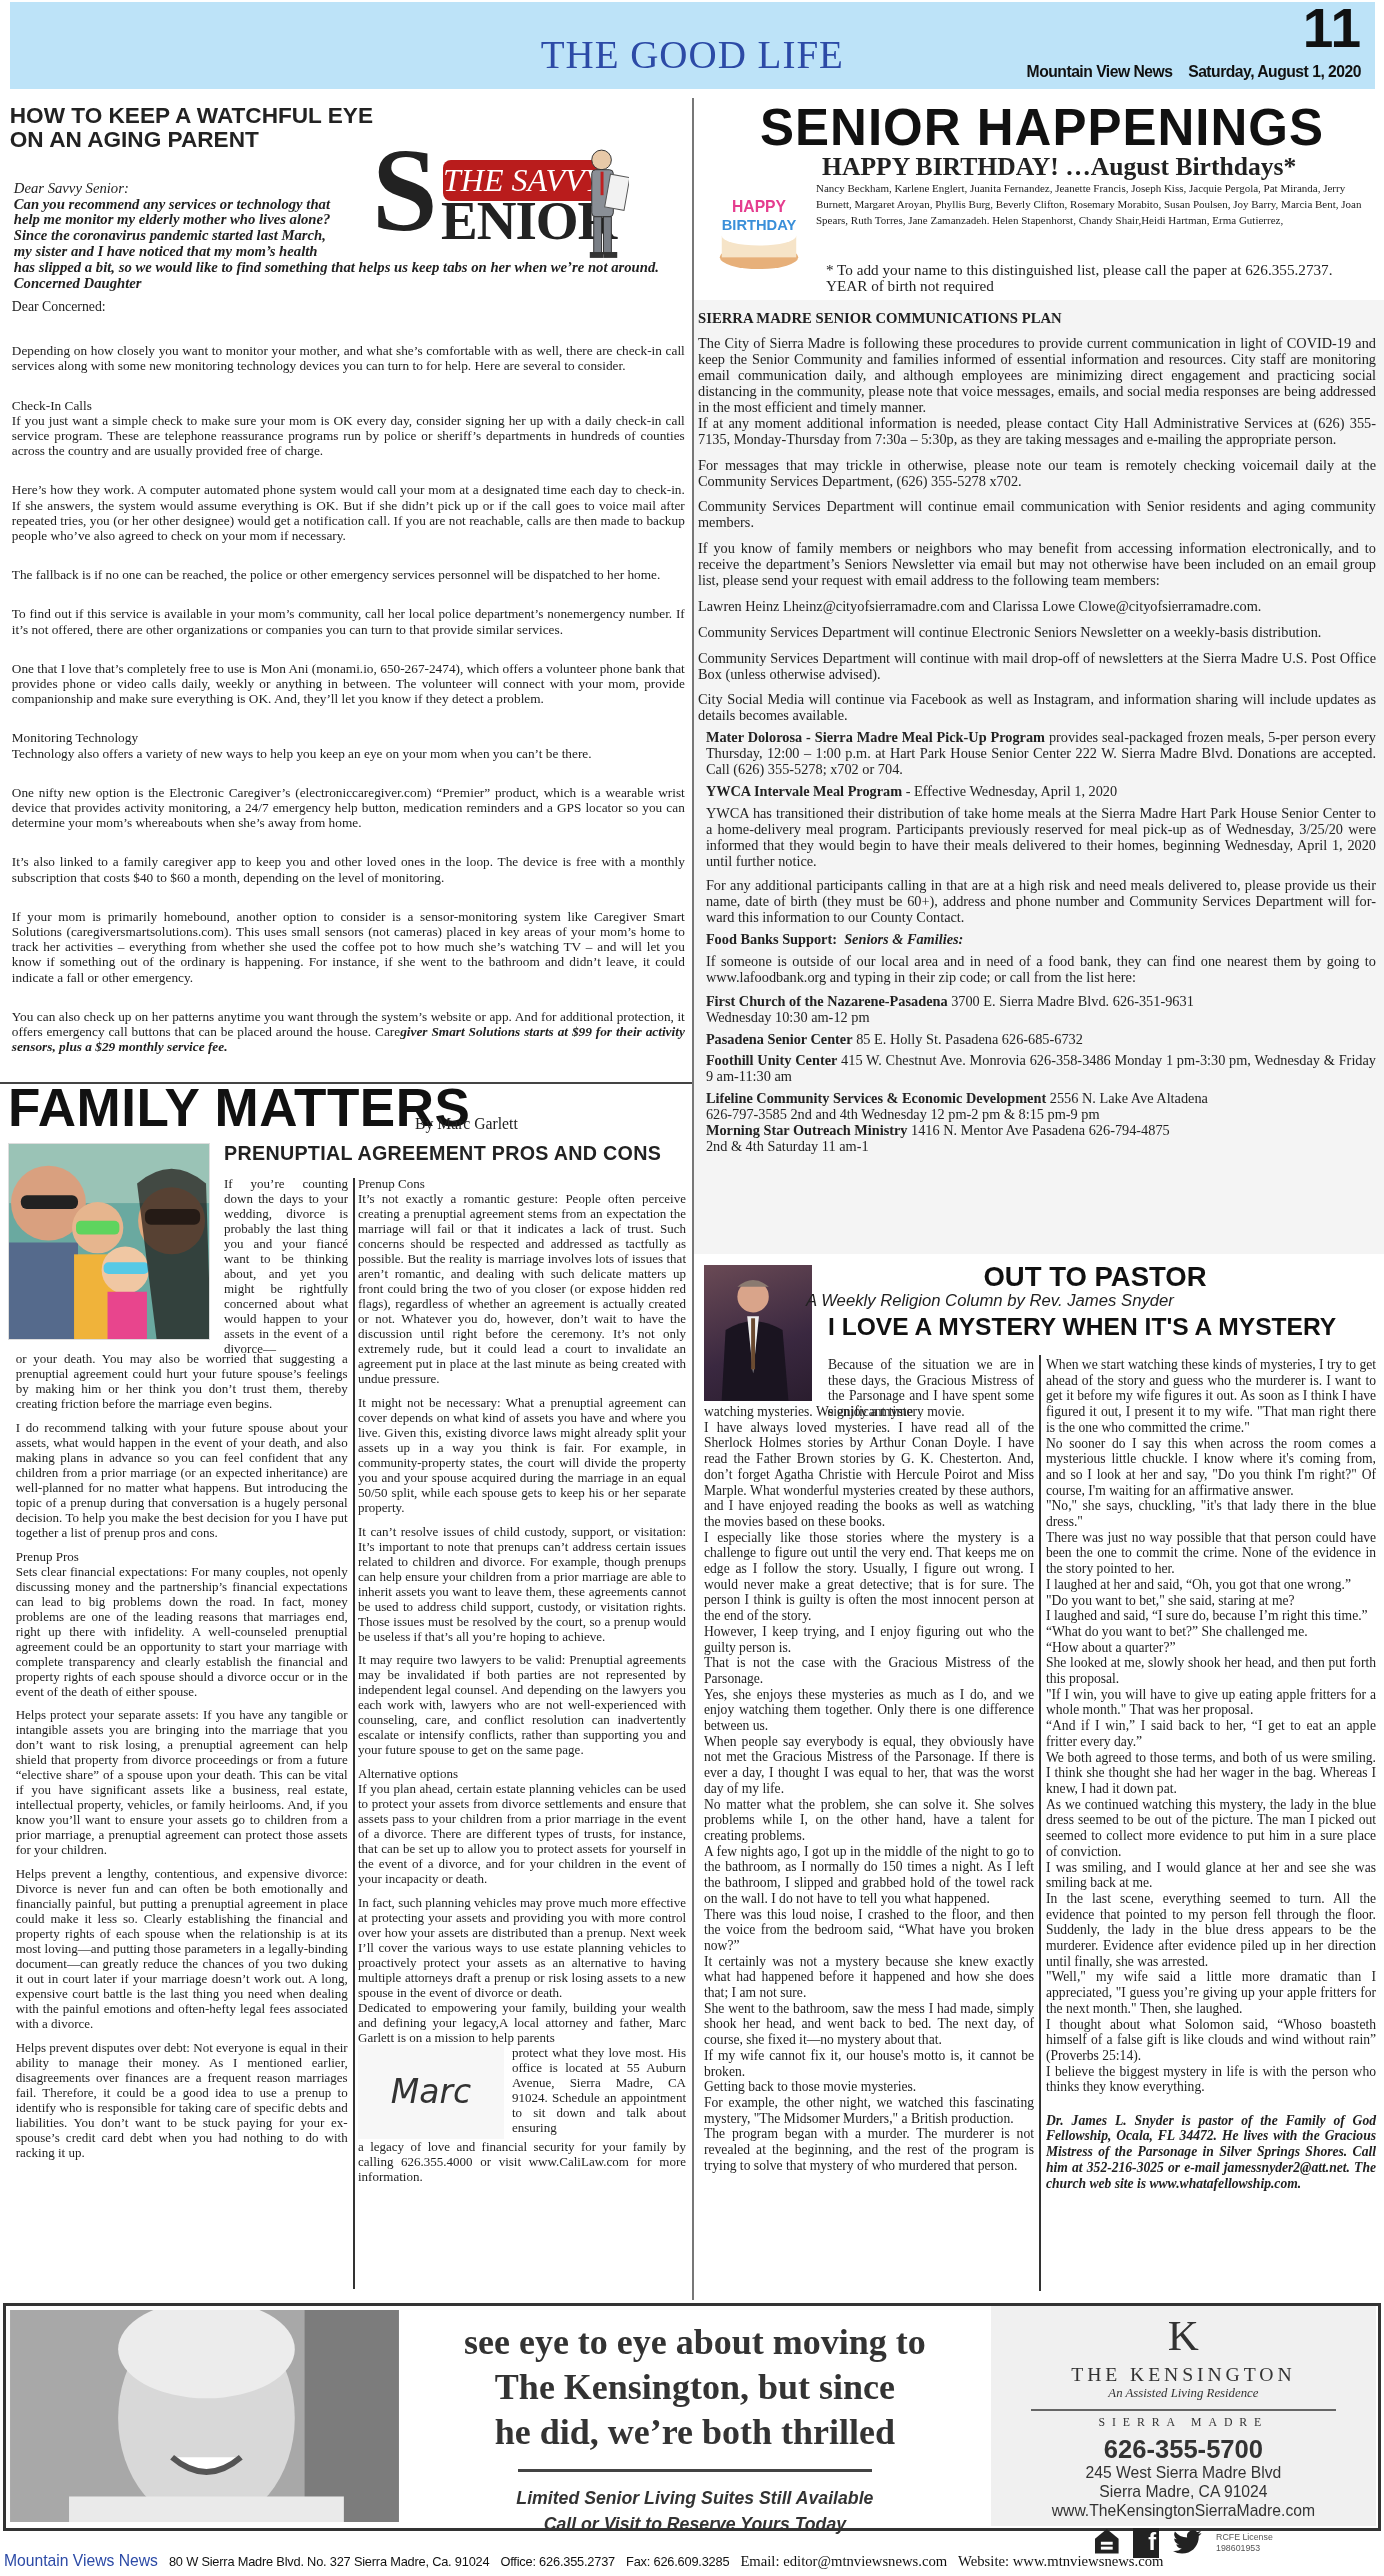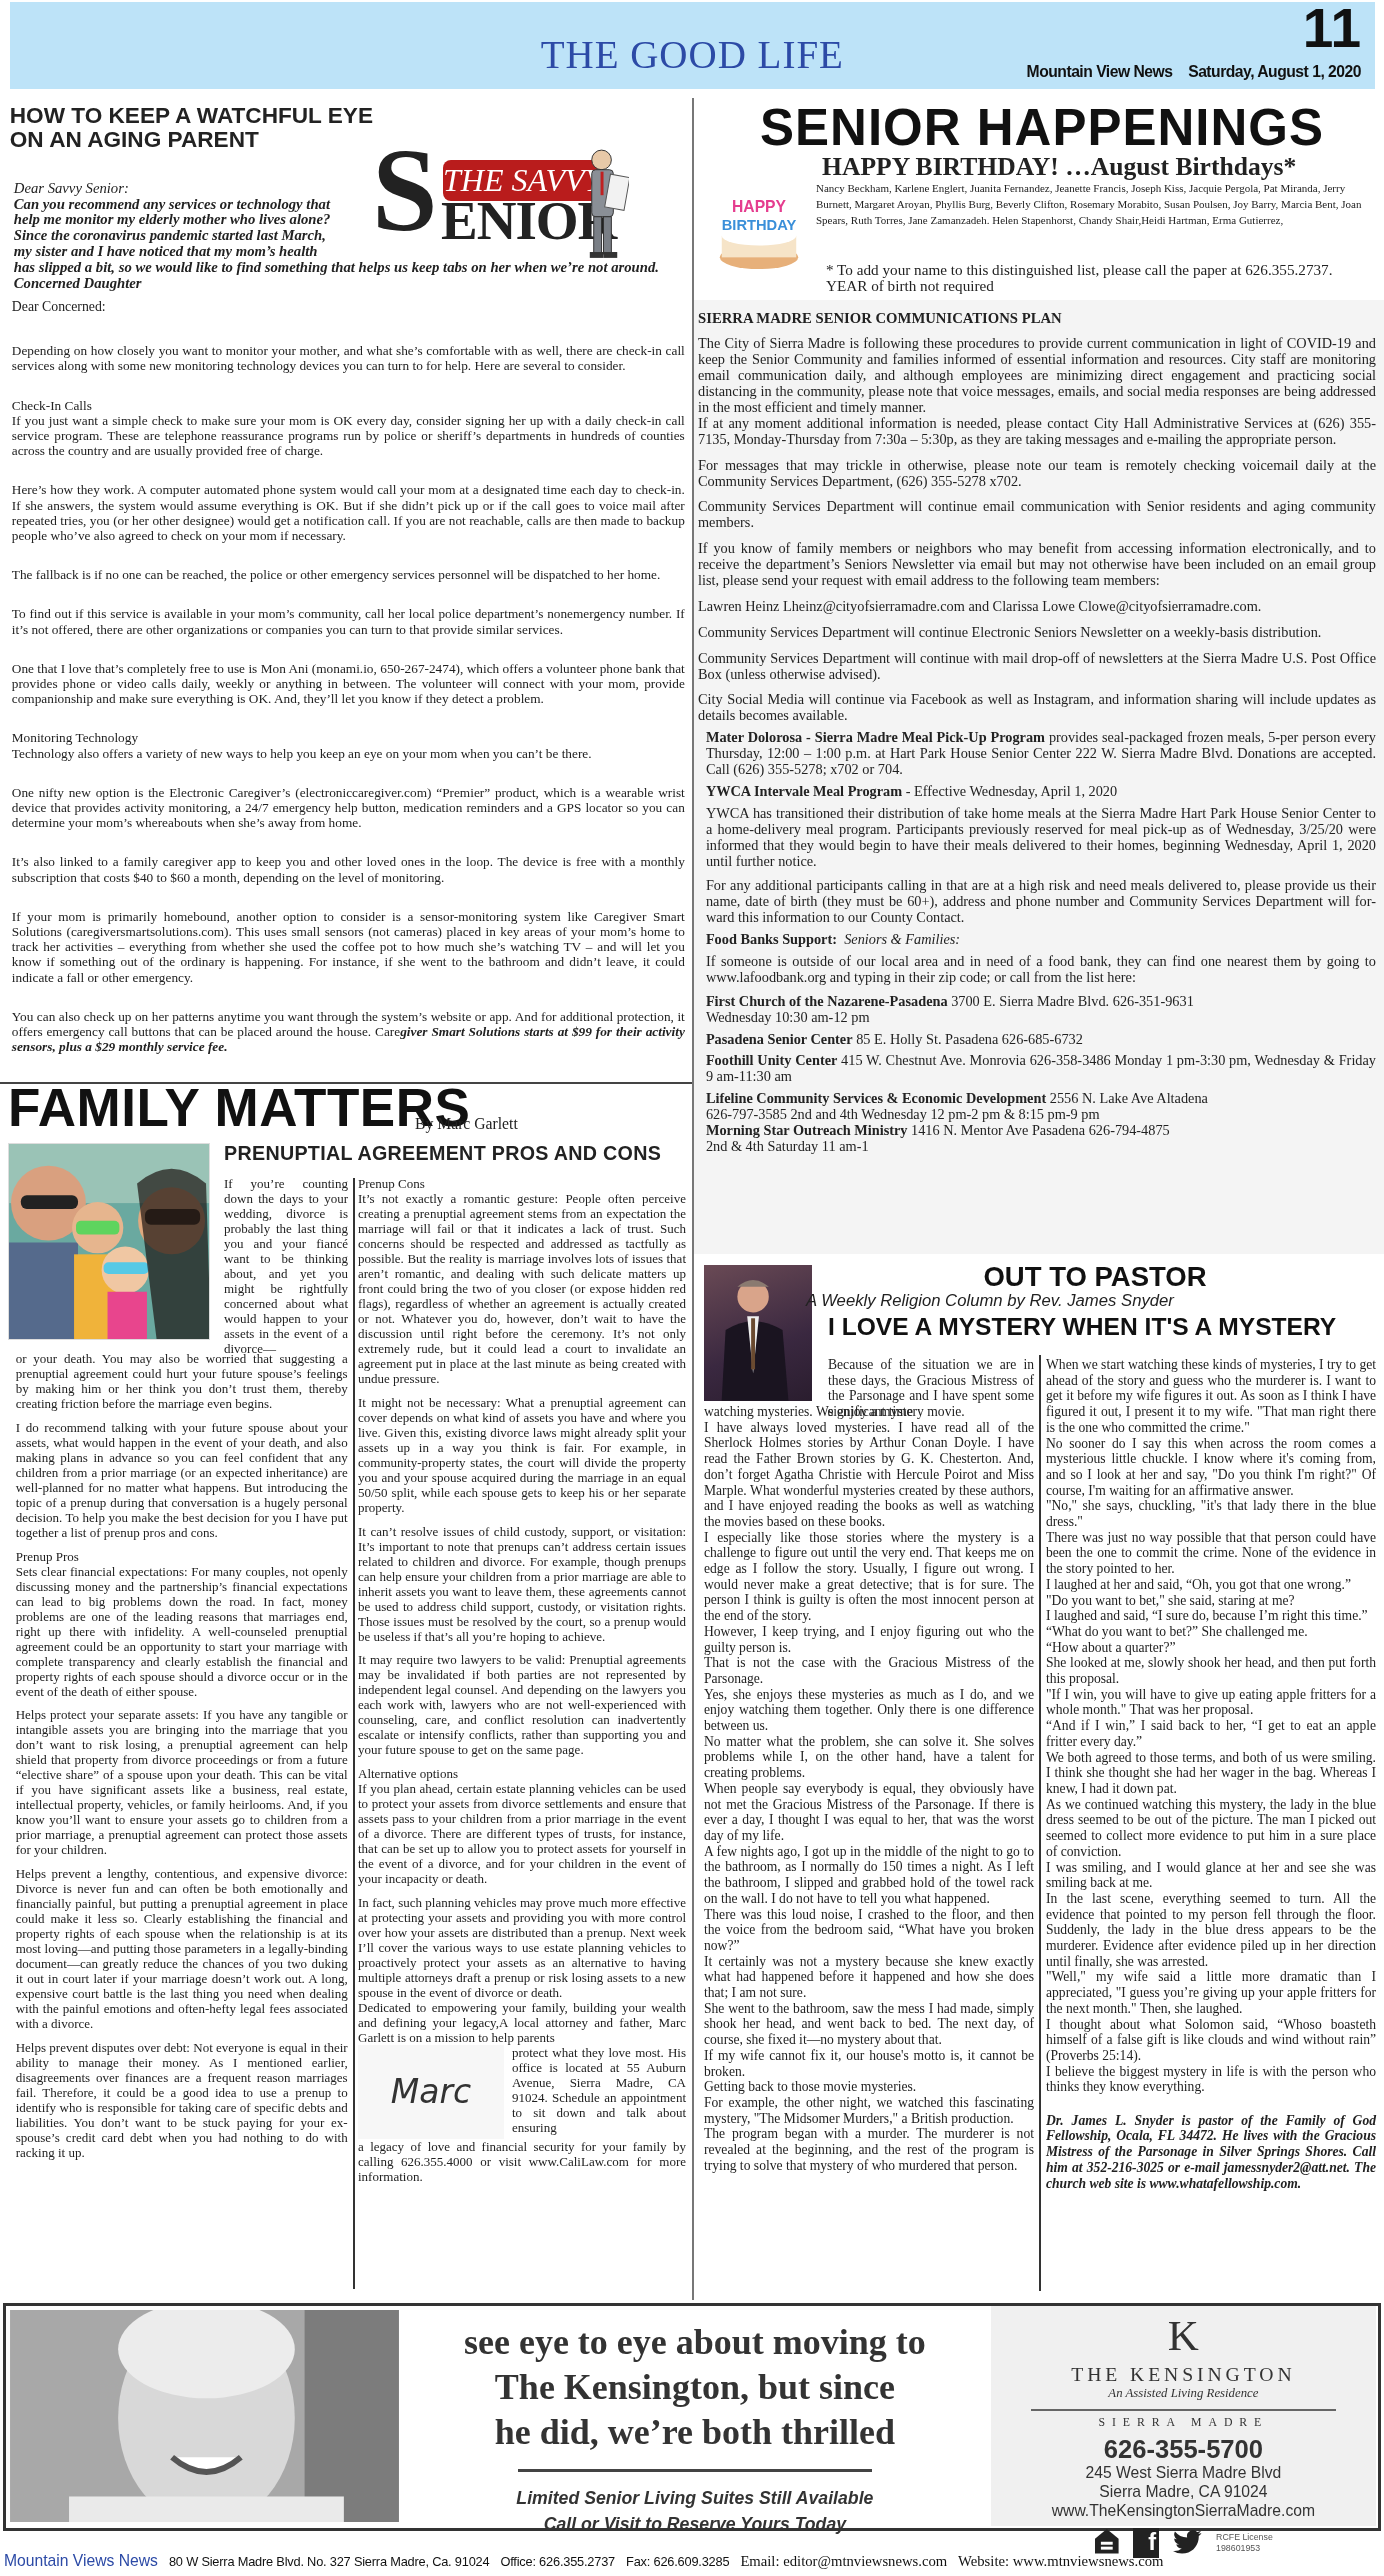--- a/index.html
+++ b/index.html
@@ -142,21 +142,21 @@
   <p>If you know of family members or neighbors who may benefit from accessing information electronically, and to receive the department’s Seniors Newsletter via email but may not otherwise have been included on an email group list, please send your request with email address to the following team members:</p>
   <p>Lawren Heinz Lheinz@cityofsierramadre.com and Clarissa Lowe Clowe@cityofsierramadre.com.</p>
   <p>Community Services Department will continue Electronic Seniors Newsletter on a weekly-basis distribution.</p>
   <p>Community Services Department will continue with mail drop-off of newsletters at the Sierra Madre U.S. Post Office Box (unless otherwise advised).</p>
   <p style="margin-bottom:5.9px">City Social Media will continue via Facebook as well as Instagram, and information sharing will include updates as details becomes available.</p>
   <div class="ind">
     <p style="margin-bottom:5.9px"><b>Mater Dolorosa - Sierra Madre Meal Pick-Up Program</b><span> provides seal-packaged frozen meals, 5-per person every Thursday, 12:00 – 1:00 p.m. at Hart Park House Senior Center 222 W. Sierra Madre Blvd. Donations are accepted. Call (626) 355-5278; x702 or 704.</span></p>
     <p style="margin-bottom:5.9px"><b>YWCA Intervale Meal Program</b><span> - Effective Wednesday, April 1, 2020</span></p>
     <p style="margin-bottom:7.9px">YWCA has transitioned their distribution of take home meals at the Sierra Madre Hart Park House Senior Center to a home-delivery meal program. Participants previously reserved for meal pick-up as of Wednesday, 3/25/20 were informed that they would begin to have their meals delivered to their homes, beginning Wednesday, April 1, 2020 until further notice.</p>
     <p style="margin-bottom:5.9px">For any additional participants calling in that are at a high risk and need meals delivered to, please provide us their name, date of birth (they must be 60+), address and phone number and Community Services Department will for-ward this information to our County Contact.</p>
-    <p style="margin-bottom:5.9px"><b>Food Banks Support:</b>&nbsp;&nbsp;<i style="font-weight:normal">Seniors &amp; Families:</i></p>
+    <p style="margin-bottom:5.9px"><b>Food Banks Support:</b>&nbsp;&nbsp;<i style="font-weight:bold">Seniors &amp; Families:</i></p>
     <p style="margin-bottom:7.9px">If someone is outside of our local area and in need of a food bank, they can find one nearest them by going to www.lafoodbank.org and typing in their zip code; or call from the list here:</p>
     <p style="margin-bottom:5.9px;text-align:left"><b>First Church of the Nazarene-Pasadena</b><span> 3700 E. Sierra Madre Blvd. 626-351-9631</span><br><span>Wednesday 10:30 am-12 pm</span></p>
     <p style="margin-bottom:5.9px;text-align:left"><b>Pasadena Senior Center</b><span>  85 E. Holly St. Pasadena  626-685-6732</span></p>
     <p style="margin-bottom:5.9px"><b>Foothill Unity Center</b><span>  415 W. Chestnut Ave. Monrovia   626-358-3486   Monday 1 pm-3:30 pm, Wednesday &amp; Friday 9 am-11:30 am</span></p>
     <p style="margin-bottom:0;text-align:left"><b>Lifeline Community Services &amp; Economic Development</b><span>  2556 N. Lake Ave Altadena</span><br><span>626-797-3585  2nd and 4th Wednesday 12 pm-2 pm &amp; 8:15 pm-9 pm</span></p>
     <p style="margin-bottom:0;text-align:left"><b>Morning Star Outreach Ministry</b><span>  1416 N. Mentor Ave Pasadena  626-794-4875</span><br><span>2nd &amp; 4th Saturday 11 am-1</span></p>
   </div>
 </div>
 
 <div class="abs fm-title">FAMILY MATTERS</div>
@@ -223,22 +223,22 @@
 <div class="abs pastor-t">I LOVE A MYSTERY WHEN IT'S A MYSTERY</div>
 
 <div class="abs pc" style="left:828px;top:1357px;width:206px">Because of the situation we are in these days, the Gracious Mistress of the Parsonage and I have spent some significant time</div>
 <div class="abs pc" style="left:704px;top:1404px;width:330px">
   <p>watching mysteries. We enjoy a mystery movie.</p>
   <p>I have always loved mysteries. I have read all of the Sherlock Holmes stories by Arthur Conan Doyle. I have read the Father Brown stories by G. K. Chesterton. And, don’t forget Agatha Christie with Hercule Poirot and Miss Marple. What wonderful mysteries created by these authors, and I have enjoyed reading the books as well as watching the movies based on these books.</p>
   <p>I especially like those stories where the mystery is a challenge to figure out until the very end. That keeps me on edge as I follow the story. Usually, I figure out wrong. I would never make a great detective; that is for sure. The person I think is guilty is often the most innocent person at the end of the story.</p>
   <p>However, I keep trying, and I enjoy figuring out who the guilty person is.</p>
   <p>That is not the case with the Gracious Mistress of the Parsonage.</p>
   <p>Yes, she enjoys these mysteries as much as I do, and we enjoy watching them together. Only there is one difference between us.</p>
+  <p>When people say everybody is equal, they obviously have not met the Gracious Mistress of the Parsonage. If there is ever a day, I thought I was equal to her, that was the worst day of my life.</p>
   <p>No matter what the problem, she can solve it. She solves problems while I, on the other hand, have a talent for creating problems.</p>
-  <p>When people say everybody is equal, they obviously have not met the Gracious Mistress of the Parsonage. If there is ever a day, I thought I was equal to her, that was the worst day of my life.</p>
   <p>A few nights ago, I got up in the middle of the night to go to the bathroom, as I normally do 150 times a night. As I left the bathroom, I slipped and grabbed hold of the towel rack on the wall. I do not have to tell you what happened.</p>
   <p>There was this loud noise, I crashed to the floor, and then the voice from the bedroom said, “What have you broken now?”</p>
   <p>It certainly was not a mystery because she knew exactly what had happened before it happened and how she does that; I am not sure.</p>
   <p>She went to the bathroom, saw the mess I had made, simply shook her head, and went back to bed. The next day, of course, she fixed it—no mystery about that.</p>
   <p>If my wife cannot fix it, our house's motto is, it cannot be broken.</p>
   <p>Getting back to those movie mysteries.</p>
   <p>For example, the other night, we watched this fascinating mystery, "The Midsomer Murders," a British production.</p>
   <p>The program began with a murder. The murderer is not revealed at the beginning, and the rest of the program is trying to solve that mystery of who murdered that person.</p>
 </div>
 <div class="abs" style="left:1039px;top:1355px;width:2px;height:936px;background:#333"></div>

